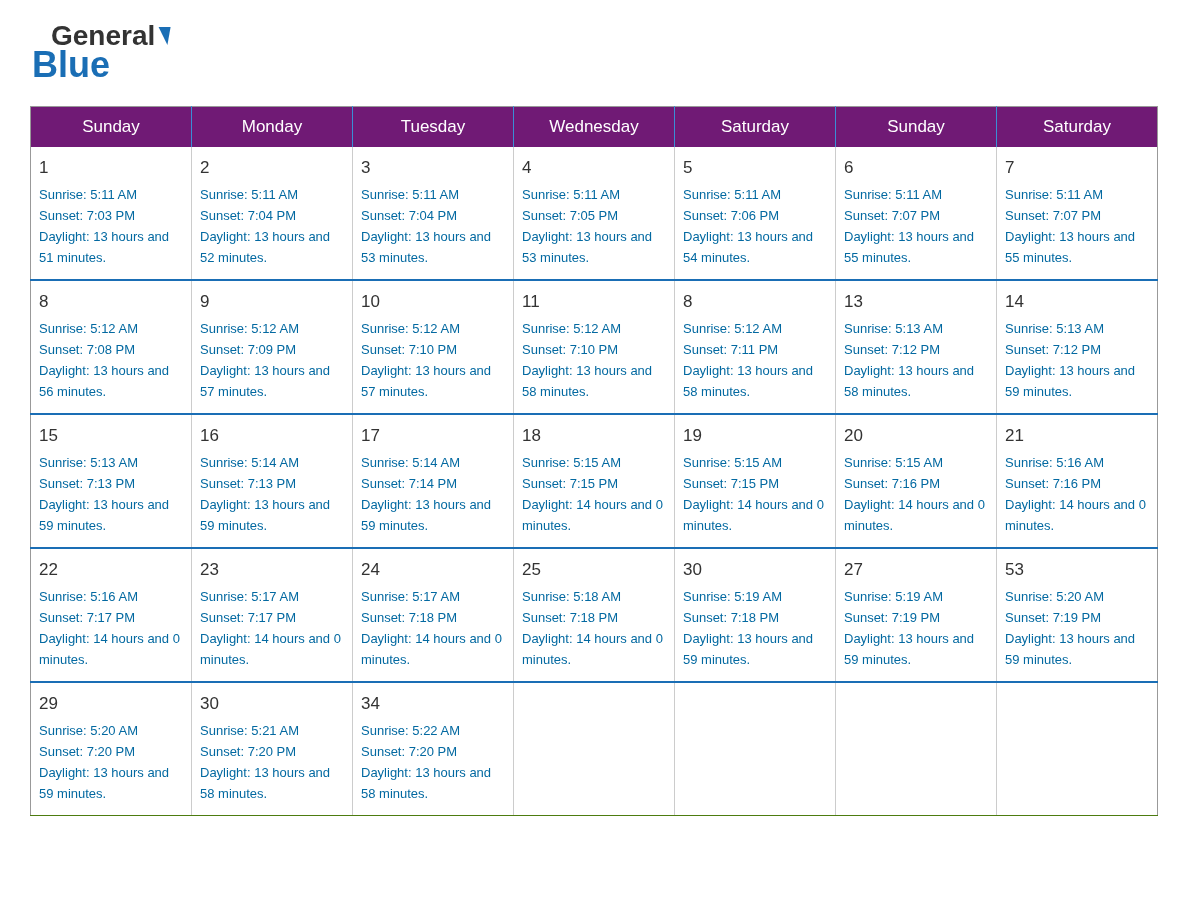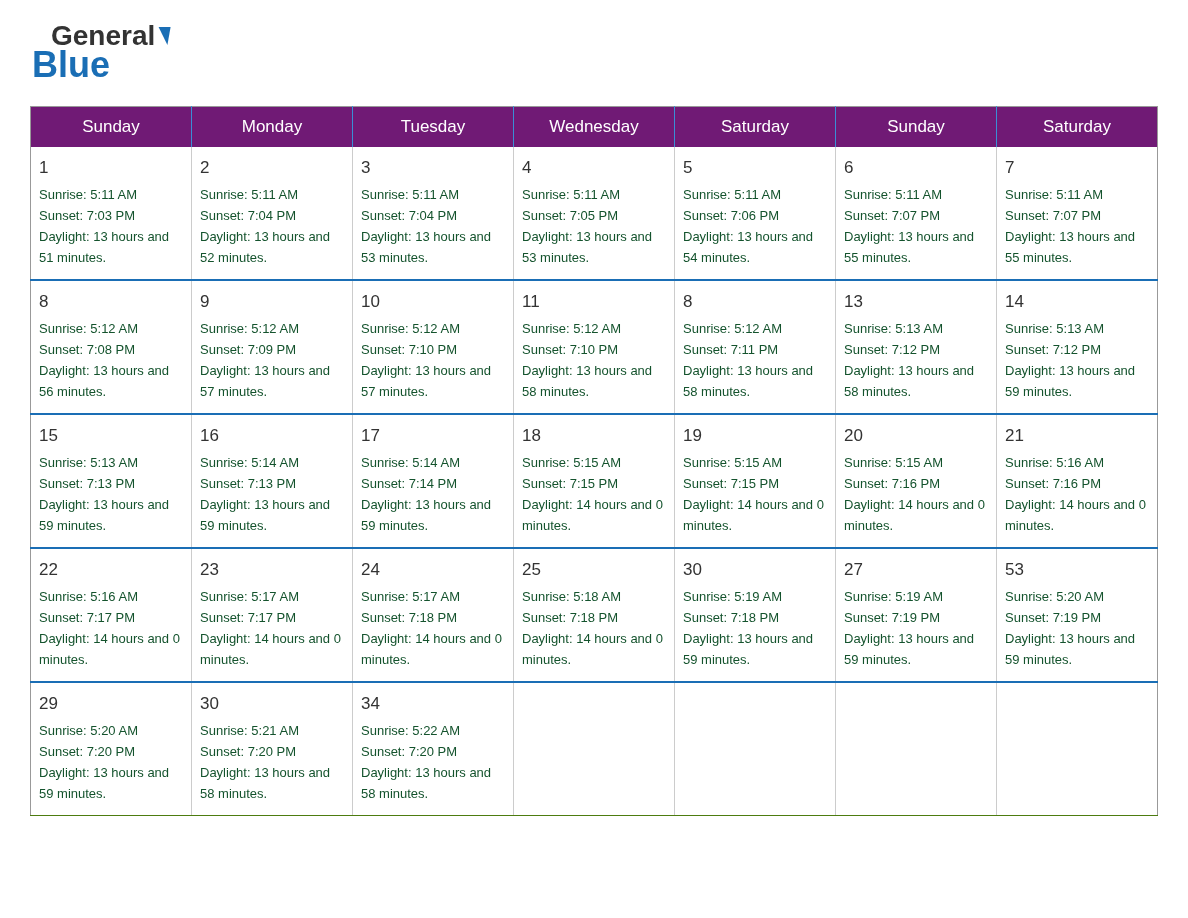--- a/index.html
+++ b/index.html
@@ -83,21 +83,21 @@
     .calendar tbody td:last-child { border-right: none; }
     .calendar tbody tr:last-child td { border-bottom: 1px solid #4d7c0f; }
     .day-number {
       font-size: 17px;
       font-weight: normal;
       margin-bottom: 4px;
       display: block;
     }
     .day-info {
       font-size: 13px;
-      color: #14532d;
+      color: #0369a1;
       line-height: 1.55;
     }
     .empty-cell { background: #fff; }
   </style>
 </head>
 <body>
 
 <div class="header">
   <div class="logo">
     <div class="logo-text">

